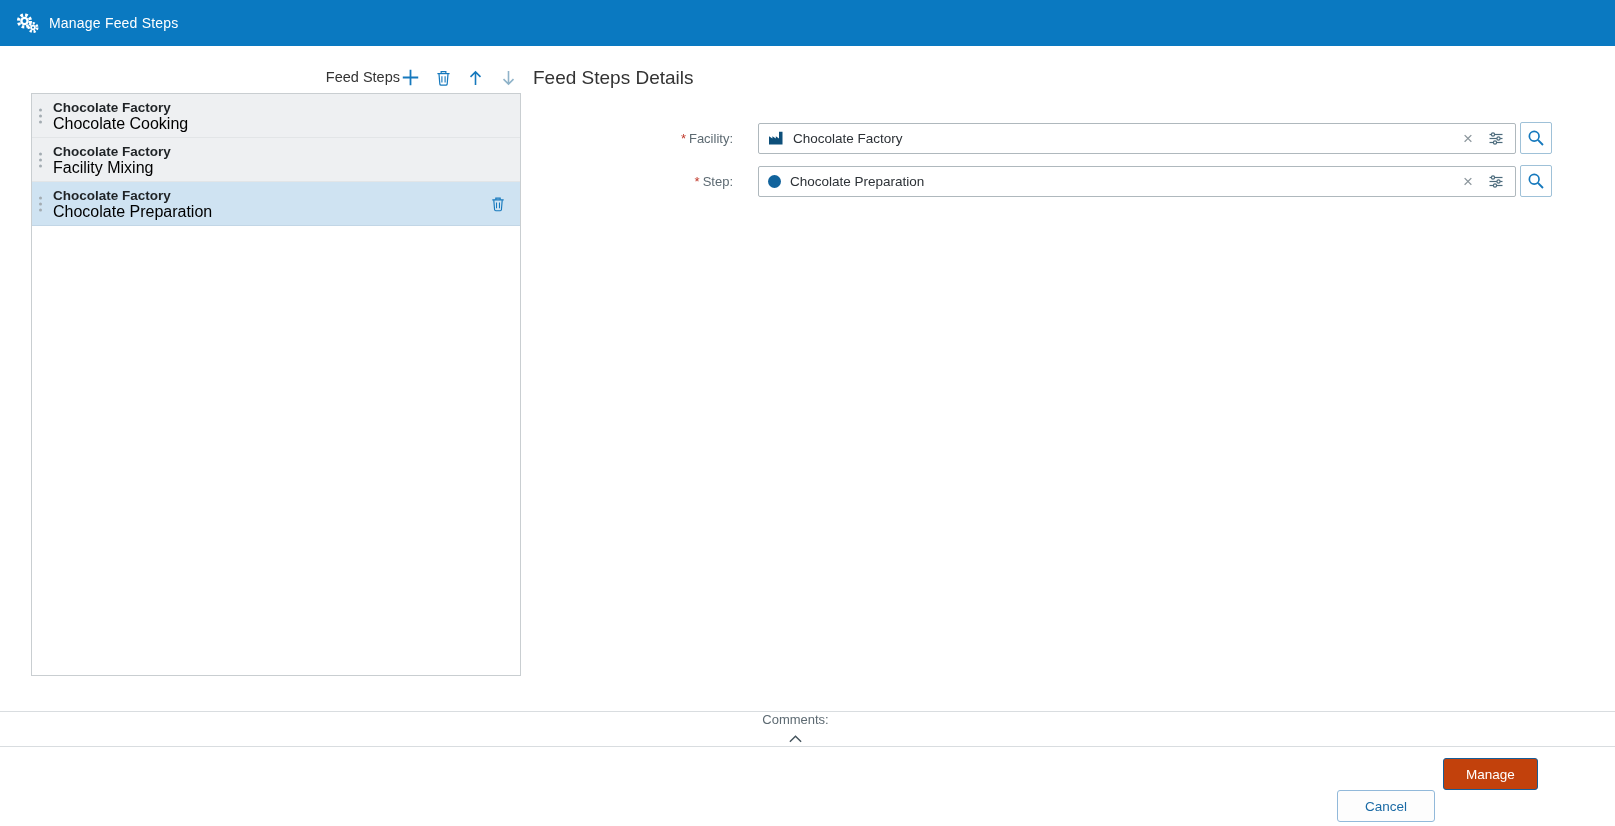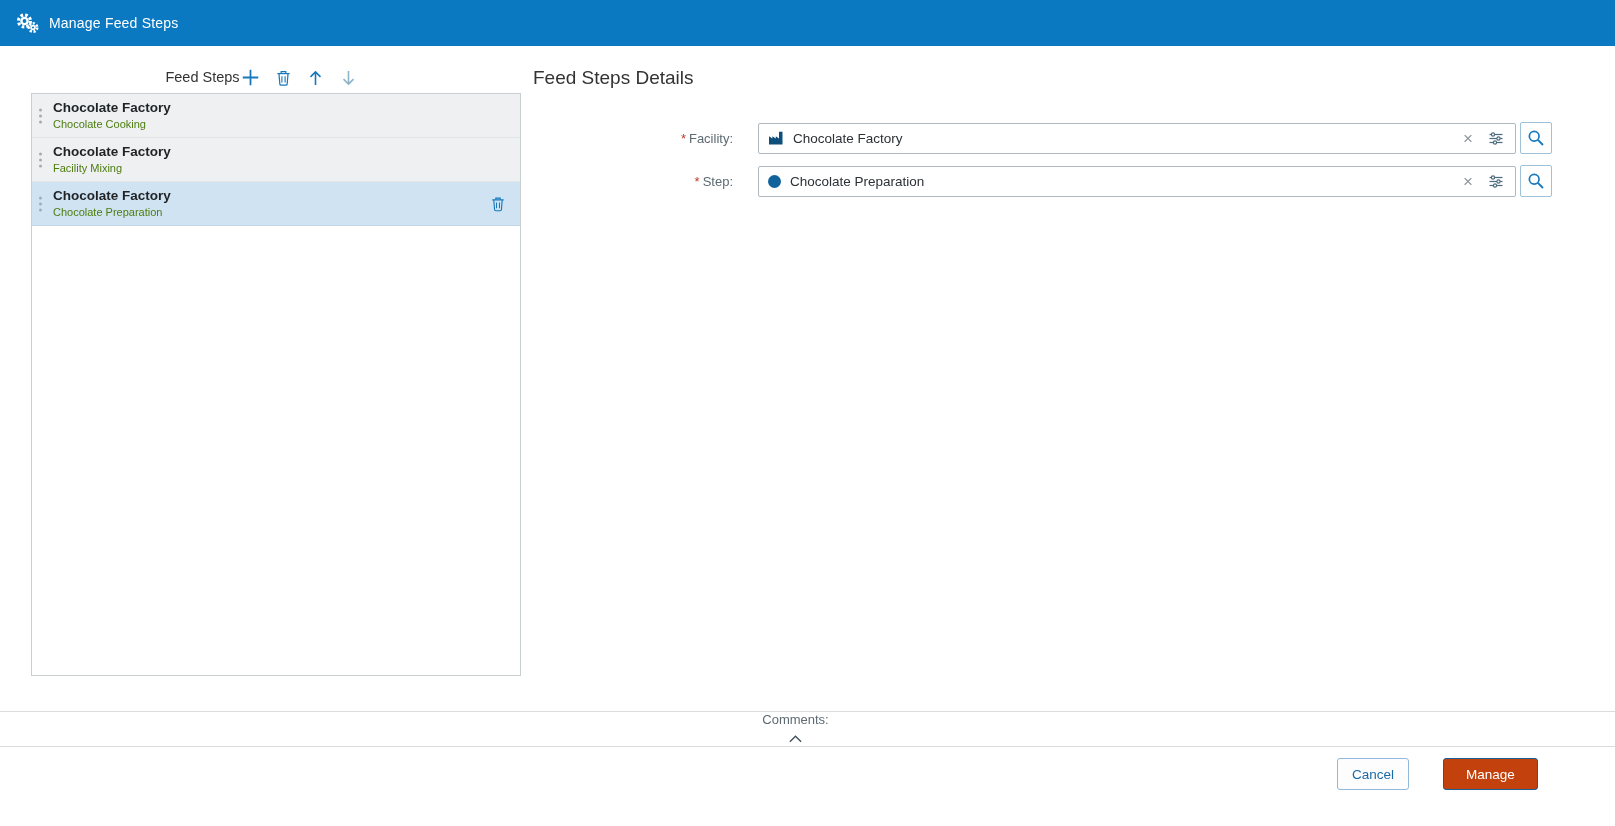--- a/index.html
+++ b/index.html
@@ -7,36 +7,36 @@
   body { width: 1615px; height: 826px; font-family: "Liberation Sans", sans-serif; }
   .screen { position: relative; width: 1615px; height: 826px; background: #fff; overflow: hidden; }
 
   
   .titlebar { position: absolute; left: 0; top: 0; width: 100%; height: 46px; background: #0a79c1;
               display: flex; align-items: center; padding-left: 15px; gap: 10px; }
   .titlebar .win-title { color: #ffffff; font-size: 14px; letter-spacing: 0.2px; }
   .gear-wrap { display: flex; align-items: center; }
 
   
-  .left-head { position: absolute; left: 18px; top: 60px; width: 490px; height: 30px;
-               display: flex; align-items: flex-end; justify-content: center; }
+  .left-head { position: absolute; left: 31px; top: 60px; width: 490px; height: 30px;
+               display: flex; align-items: flex-end; justify-content: flex-end; }
   .panel-title { font-size: 14.5px; color: #333; padding-bottom: 5px; }
   .toolbar { display: flex; align-items: center; gap: 14px; padding-right: 3px; padding-bottom: 2px; }
   .tbtn { background: none; border: none; padding: 1px; margin: 0; cursor: pointer; display: flex; align-items: center; }
 
   .list { position: absolute; left: 31px; top: 93px; width: 490px; height: 583px;
           border: 1px solid #c9ced1; background: #fff; overflow: hidden; }
   .item { position: relative; height: 44px; display: flex; align-items: center; padding-left: 21px;
           background: #eef0f2; border-bottom: 1px solid #e2e5e7; cursor: pointer; }
   .item.selected { background: #cfe3f2; border-bottom: 1px solid #c2d6e6; }
   .drag { position: absolute; left: 7px; top: 50%; transform: translateY(-50%);
           display: flex; flex-direction: column; gap: 3px; cursor: grab; }
   .drag i { width: 3px; height: 3px; border-radius: 50%; background: #a3acb2; display: block; }
   .item-title { font-size: 13.5px; font-weight: bold; color: #1f2326; line-height: 17px; }
-  .item-sub { font-size: 11px; color: #4d7c0f; line-height: 16px; }
+  .item-sub { font-size: 16px; color: #000000; line-height: 16px; }
   .item-trash { position: absolute; right: 15px; top: 50%; transform: translateY(-50%);
                 background: none; border: none; padding: 0; cursor: pointer; display: flex; }
 
   
   .details-title { position: absolute; left: 533px; top: 67px; font-size: 19px; color: #333; }
   .field-row { position: absolute; left: 560px; display: flex; align-items: center; }
   .row-0 { top: 122px; }
   .row-1 { top: 165px; }
   .field-label { width: 173px; text-align: right; margin-right: 25px; font-size: 13px; color: #5d6a72; }
   .req { color: #c0392b; margin-right: 3px; font-size: 13px; }
@@ -54,21 +54,21 @@
   .comments { position: absolute; left: 0; top: 711px; width: 100%; height: 36px;
               border-top: 1px solid #d9dde0; border-bottom: 1px solid #d9dde0;
               display: flex; align-items: center; justify-content: space-between;
               padding: 0 60px 0 36px; background: #fff; flex-direction: column; }
   .comments-label { font-size: 13px; color: #5d6a72; }
   .collapse-btn { background: none; border: none; padding: 2px; cursor: pointer; display: flex; }
 
   
   .btn { position: absolute; top: 758px; height: 32px; border-radius: 3px; font-size: 13.5px;
          font-family: "Liberation Sans", sans-serif; cursor: pointer; }
-  .btn-cancel { left: 1337px; width: 72px; background: #fdfdfd; border: 1px solid #92b9da; color: #1a6aa5; }
+  .btn-cancel { left: 1337px; width: 98px; background: #fdfdfd; border: 1px solid #92b9da; color: #1a6aa5; margin-top: 32px; }
   .btn-manage { left: 1443px; width: 95px; background: #c2410c; border: 1px solid #175d96; color: #fff; }
 </style>
 </head>
 <body>
 
 <div class="screen">
 
   <header class="titlebar">
     <span class="gear-wrap">
       <svg width="24" height="22" viewBox="0 0 24 22">

